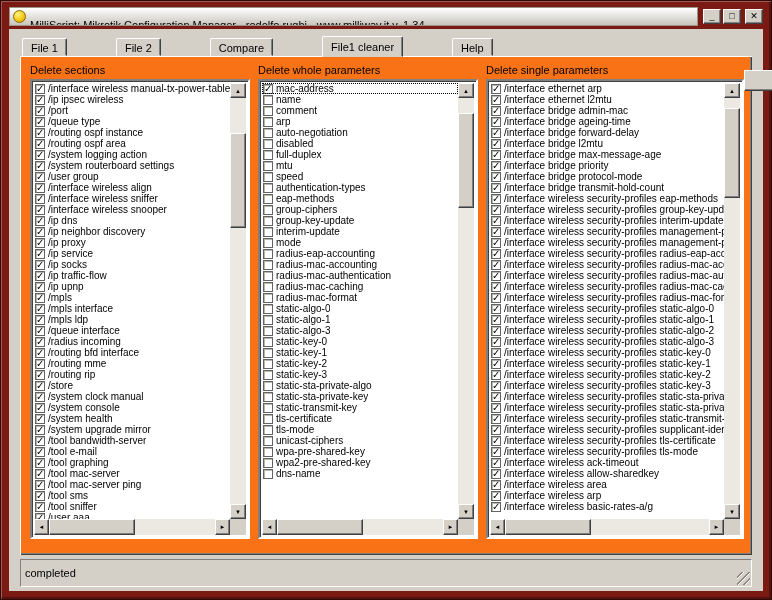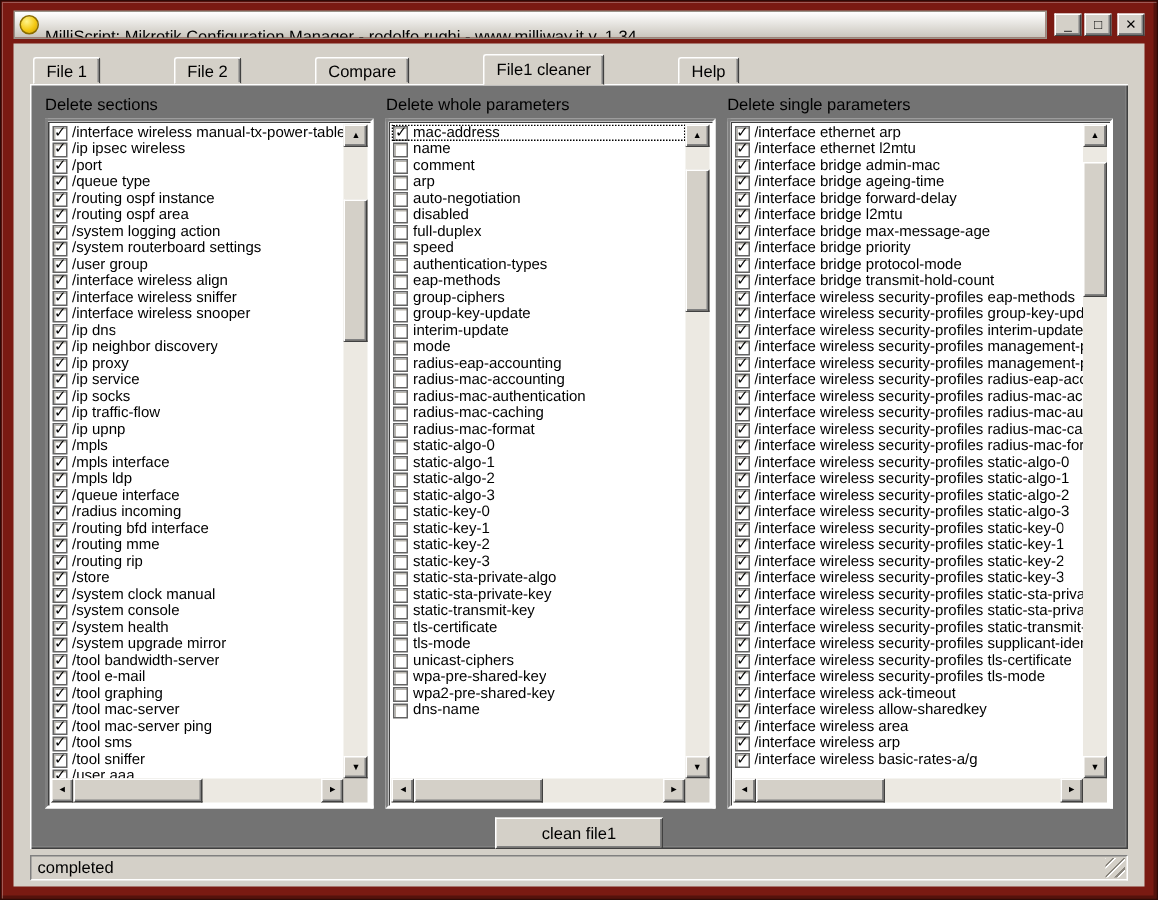--- a/index.html
+++ b/index.html
@@ -24,23 +24,23 @@
   .win-btn.close { margin-left:2px; }
 
   .client { flex:1; background:#d4d0c8; display:flex; flex-direction:column; padding:6px 11px 4px; min-height:0; }
 
   .tabbar { display:flex; align-items:flex-end; height:21px; position:relative; z-index:2; padding-left:2px;gap:48px; }
   .tab { position:relative; height:18px; padding:3px 8px 0; background:#d4d0c8; border:1px solid;
     border-color:#fff #404040 #d4d0c8 #fff; box-shadow:inset -1px 0 0 #808080;
     border-radius:2px 2px 0 0; margin-right:1px; font-size:11px; cursor:default; }
   .tab.active { height:21px; padding-top:4px; margin-bottom:-1px; z-index:3; }
 
-  .page { flex:1; background:#737373; position:relative; z-index:1;
+  .page { flex:1; background:#f97316; position:relative; z-index:1;
     box-shadow: inset 1px 1px 0 #fff, inset -1px -1px 0 #404040, inset -2px -2px 0 #808080;
-    padding:8px 10px 6px; display:flex; flex-direction:column; min-height:0; }
+    padding:8px 10px 6px; display:flex; min-height:0; }
 
   .panels { display:flex; gap:8px; }
   .panel { display:flex; flex-direction:column; }
   .panel-label { height:15px; font-size:11px; }
 
   .listbox { height:460px; background:#fff; border:2px solid; border-color:#808080 #fff #fff #808080;
     box-shadow:inset 1px 1px 0 #404040; position:relative; }
   .rows { position:absolute; left:2px; top:2px; right:18px; bottom:18px; overflow:hidden; }
   .row { display:flex; align-items:center; height:11px; gap:3px; padding-left:1px; white-space:nowrap; }
   .row.selected { outline:1px dotted #000; outline-offset:-1px; }
@@ -61,21 +61,21 @@
     border-color:#fff #404040 #404040 #fff; box-shadow:inset -1px -1px 0 #808080; }
   .hthumb { position:absolute; top:0; height:16px; background:#d4d0c8; border:1px solid;
     border-color:#fff #404040 #404040 #fff; box-shadow:inset -1px -1px 0 #808080; }
   .sb-corner { position:absolute; right:2px; bottom:2px; width:16px; height:16px; background:#d4d0c8; }
 
   .btn-row { display:flex; justify-content:center; margin-top:6px; }
   .clean-btn { width:112px; height:21px; background:#d4d0c8; border:1px solid;
     border-color:#fff #404040 #404040 #fff; box-shadow:inset -1px -1px 0 #808080;
     font-size:11px; font-family:inherit; cursor:default; }
 
-  .statusbar { height:17px; margin-top:4px; background:#d4d0c8; border:1px solid;
+  .statusbar { height:28px; margin-top:4px; background:#d4d0c8; border:1px solid;
     border-color:#808080 #fff #fff #808080; display:flex; align-items:center;
     padding:0 4px; position:relative; font-size:11px; }
   .grip { position:absolute; right:1px; bottom:1px; width:13px; height:13px;
     background: repeating-linear-gradient(315deg, transparent 0 3px, #fff 3px 4px, #8a867e 4px 5px); }
 </style>
 </head>
 <body>
 
 <div class="window">
 
@@ -317,20 +317,24 @@
                 <div class="row">
                   <span class="check"></span>
                   <span class="rowtext">disabled</span>
                 </div>
                 <div class="row">
                   <span class="check"></span>
                   <span class="rowtext">full-duplex</span>
                 </div>
                 <div class="row">
                   <span class="check"></span>
+                  <span class="rowtext">mtu</span>
+                </div>
+                <div class="row">
+                  <span class="check"></span>
                   <span class="rowtext">speed</span>
                 </div>
                 <div class="row">
                   <span class="check"></span>
                   <span class="rowtext">authentication-types</span>
                 </div>
                 <div class="row">
                   <span class="check"></span>
                   <span class="rowtext">eap-methods</span>
                 </div>
@@ -370,24 +374,20 @@
                   <span class="check"></span>
                   <span class="rowtext">radius-mac-format</span>
                 </div>
                 <div class="row">
                   <span class="check"></span>
                   <span class="rowtext">static-algo-0</span>
                 </div>
                 <div class="row">
                   <span class="check"></span>
                   <span class="rowtext">static-algo-1</span>
-                </div>
-                <div class="row">
-                  <span class="check"></span>
-                  <span class="rowtext">static-algo-2</span>
                 </div>
                 <div class="row">
                   <span class="check"></span>
                   <span class="rowtext">static-algo-3</span>
                 </div>
                 <div class="row">
                   <span class="check"></span>
                   <span class="rowtext">static-key-0</span>
                 </div>
                 <div class="row">

